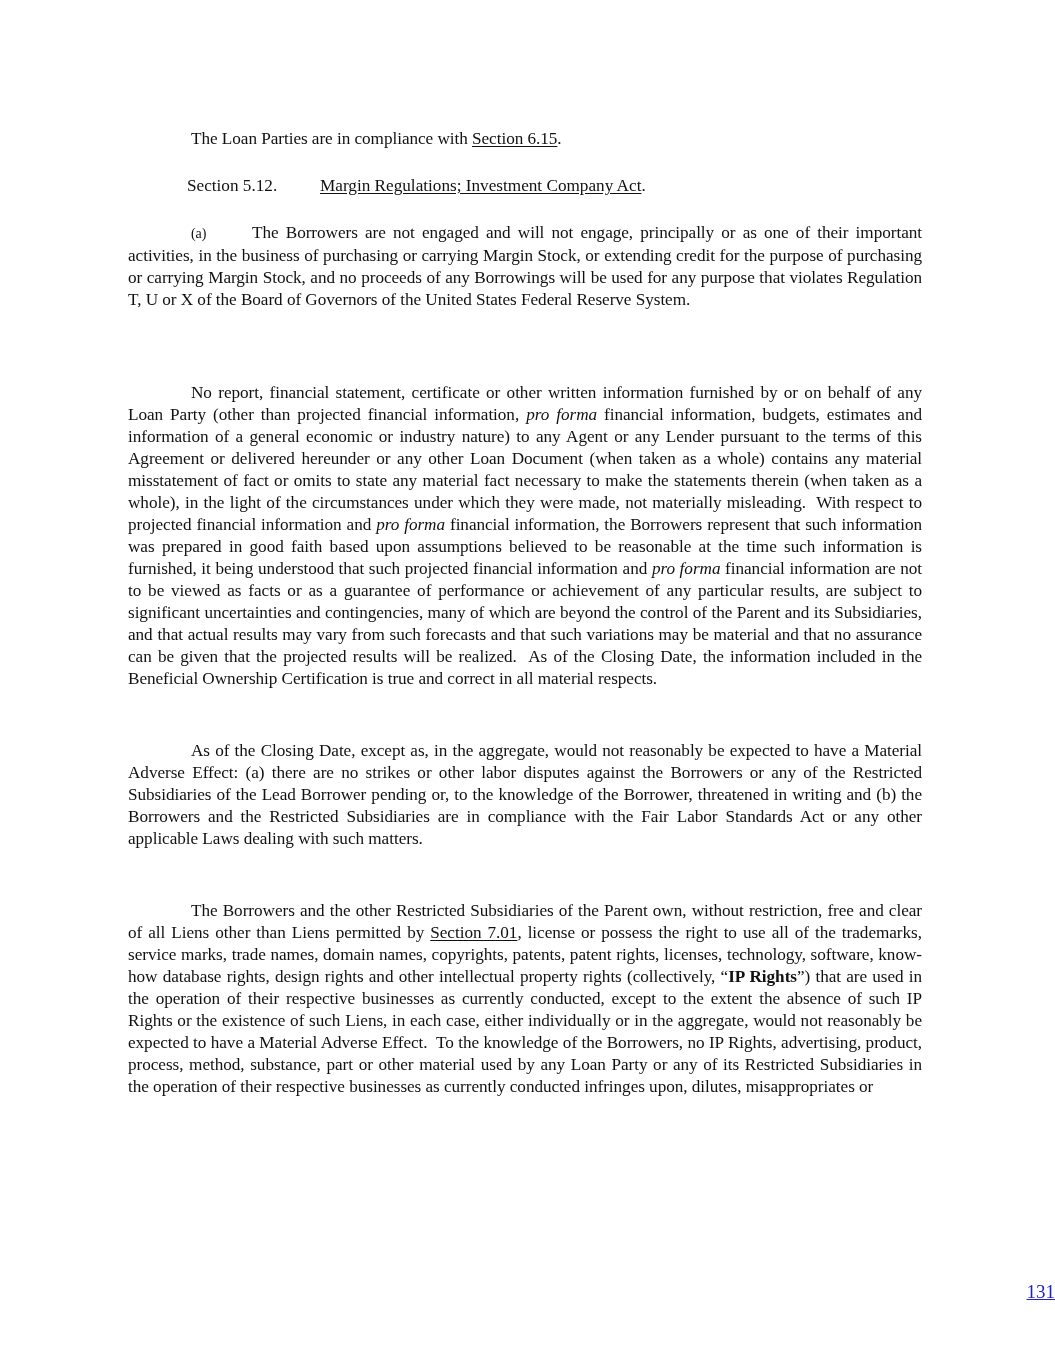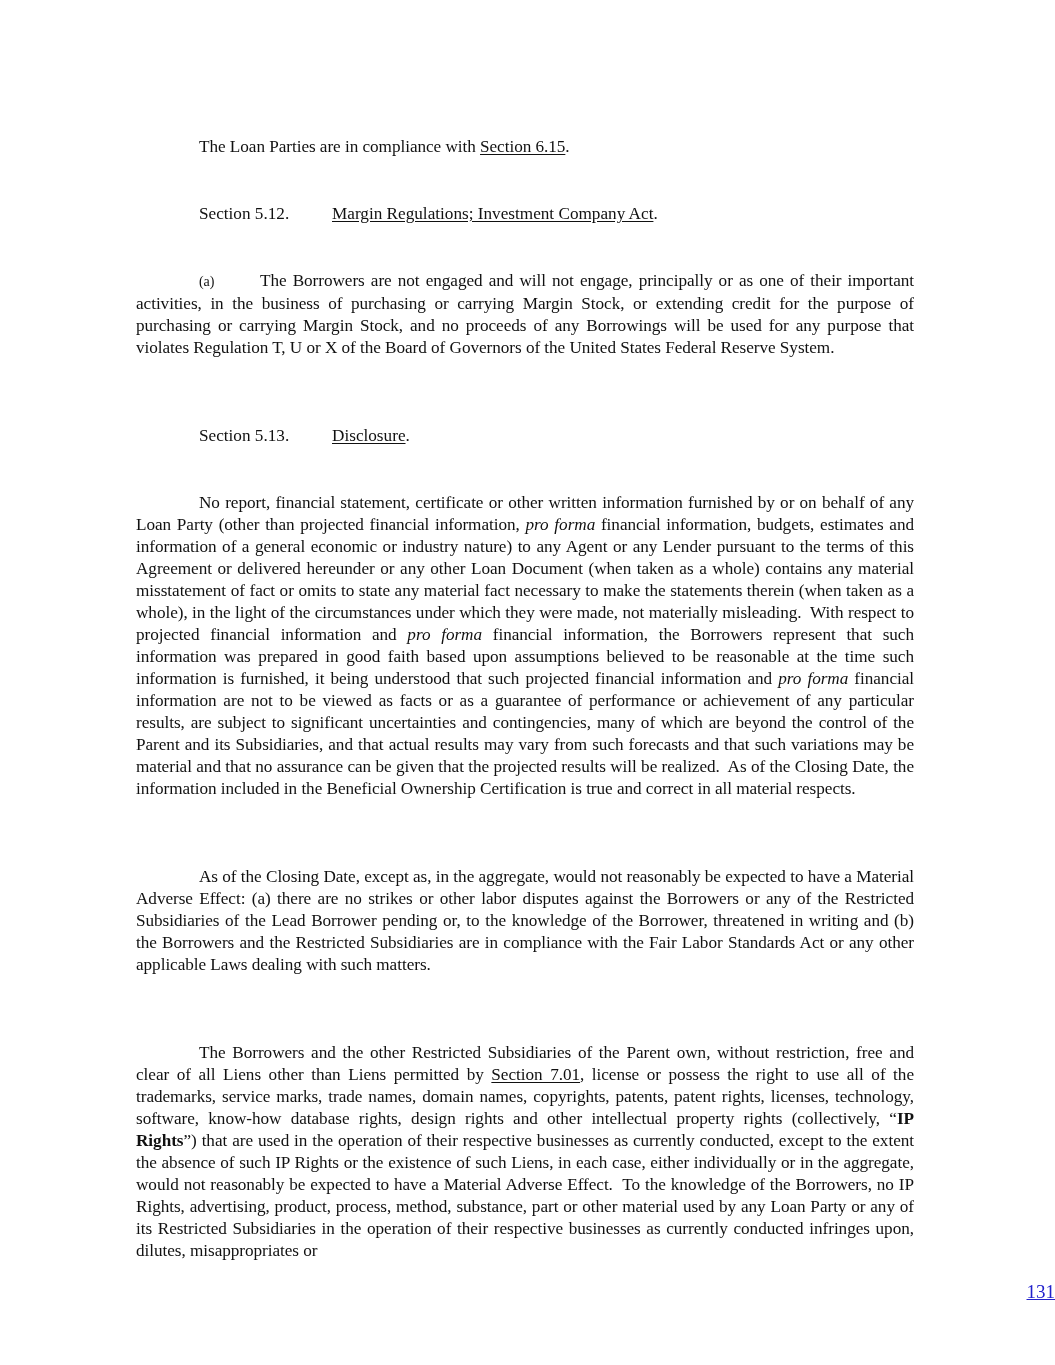--- a/index.html
+++ b/index.html
@@ -4,23 +4,23 @@
   <style>
     html, body { margin: 0; padding: 0; background: #ffffff; }
     body {
       width: 1055px; height: 1365px; position: relative; overflow: hidden;
       font-family: "Liberation Serif", "DejaVu Serif", serif;
       color: #111111;
     }
     .page { position: absolute; left: 124px; top: 124px; width: 802px; }
     .p {
       font-size: 17.2px; line-height: 22px; text-align: justify;
-      margin: 12px; text-indent: 63px; letter-spacing: -0.05px;
+      margin: 4px; text-indent: 63px; letter-spacing: -0.05px;
     }
-    .heading { font-size: 17.2px; line-height: 22px; margin: 12px; padding-left: 63px; white-space: nowrap; }
+    .heading { font-size: 17.2px; line-height: 22px; margin: 0; padding-left: 63px; white-space: nowrap; }
     .heading .num { display: inline-block; width: 133px; }
     .u { text-decoration: underline; text-underline-offset: 2px; }
     .sub-marker { display: inline-block; width: 61px; text-indent: 0; font-size: 14px; }
     .gap { height: 21px; }
     i { font-style: italic; }
     b { font-weight: bold; }
     .footer {
       position: absolute; left: 0; width: 1055px; top: 1280px; text-align: right;
       font-size: 19px; line-height: 24px;
     }
@@ -35,21 +35,20 @@
   <div class="gap"></div>
 
   <p class="heading"><span class="num">Section 5.12.</span><span class="u">Margin Regulations; Investment Company Act</span><span>.</span></p>
   <div class="gap"></div>
 
   <p class="p"><span class="sub-marker">(a)</span><span>The Borrowers are not engaged and will not engage, principally or as one of their important activities, in the business of purchasing or carrying Margin Stock, or extending credit for the purpose of purchasing or carrying Margin Stock, and no proceeds of any Borrowings will be used for any purpose that violates Regulation T, U or X of the Board of Governors of the United States Federal Reserve System.</span></p>
   <div class="gap"></div>
 
   <div class="gap"></div>
 
-  <p class="heading"><span class="num">Section 5.13.</span><span class="u">Disclosure</span><span>.</span></p>
   <div class="gap"></div>
 
   <p class="p"><span>No report, financial statement, certificate or other written information furnished by or on behalf of any Loan Party (other than projected financial information, </span><i>pro forma</i><span> financial information, budgets, estimates and information of a general economic or industry nature) to any Agent or any Lender pursuant to the terms of this Agreement or delivered hereunder or any other Loan Document (when taken as a whole) contains any material misstatement of fact or omits to state any material fact necessary to make the statements therein (when taken as a whole), in the light of the circumstances under which they were made, not materially misleading.&nbsp; With respect to projected financial information and </span><i>pro forma</i><span> financial information, the Borrowers represent that such information was prepared in good faith based upon assumptions believed to be reasonable at the time such information is furnished, it being understood that such projected financial information and </span><i>pro forma</i><span> financial information are not to be viewed as facts or as a guarantee of performance or achievement of any particular results, are subject to significant uncertainties and contingencies, many of which are beyond the control of the Parent and its Subsidiaries, and that actual results may vary from such forecasts and that such variations may be material and that no assurance can be given that the projected results will be realized.&nbsp; As of the Closing Date, the information included in the Beneficial Ownership Certification is true and correct in all material respects.</span></p>
   <div class="gap"></div>
 
   <div class="gap"></div>
 
   <p class="p">As of the Closing Date, except as, in the aggregate, would not reasonably be expected to have a Material Adverse Effect: (a) there are no strikes or other labor disputes against the Borrowers or any of the Restricted Subsidiaries of the Lead Borrower pending or, to the knowledge of the Borrower, threatened in writing and (b) the Borrowers and the Restricted Subsidiaries are in compliance with the Fair Labor Standards Act or any other applicable Laws dealing with such matters.</p>
   <div class="gap"></div>
 

